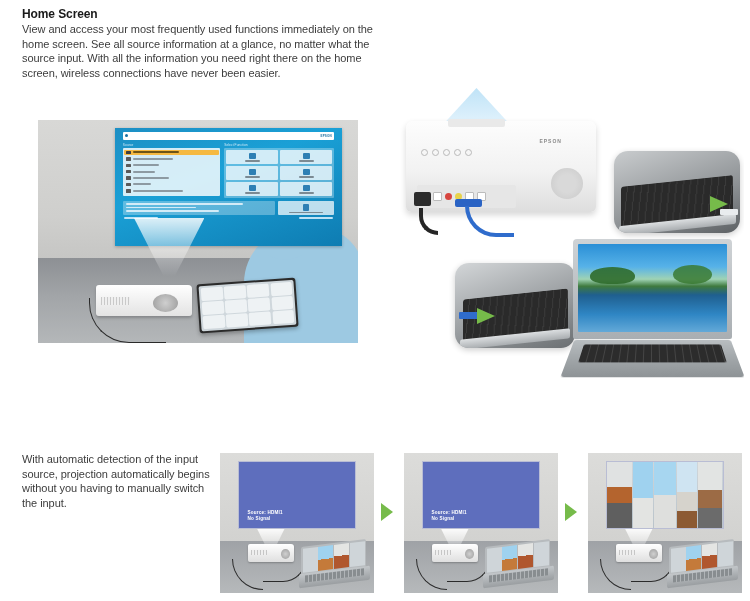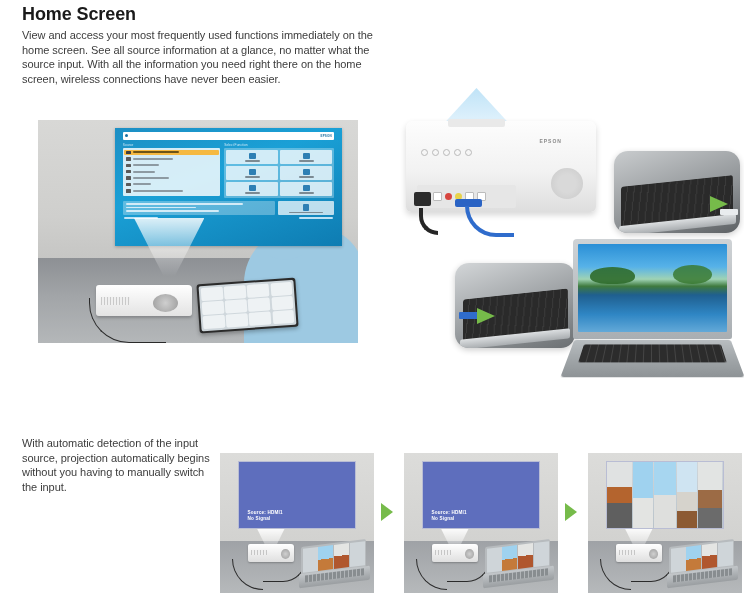--- a/index.html
+++ b/index.html
@@ -6,34 +6,34 @@
   html, body {
     width: 750px; height: 601px;
     background: #ffffff;
     font-family: "Liberation Sans", sans-serif;
     overflow: hidden;
   }
   .page { position: relative; width: 750px; height: 601px; background:#fff; }
 
   
   .feat-title {
-    font-size: 18px; font-weight: bold; color: #1a1a1a;
+    font-size: 12px; font-weight: bold; color: #1a1a1a;
     letter-spacing: -0.1px; line-height: 16px;
   }
   .feat-body {
     font-size: 11px; color: #3c3c3c; line-height: 14.6px;
     letter-spacing: -0.05px;
   }
 
   .col-left  { position:absolute; left:22px;  top:6px;  width:352px; }
   .col-right { position:absolute; left:390px; top:6px;  width:352px; }
-  .col-left .feat-body, .col-right .feat-body { margin-top:6px; }
+  .col-left .feat-body, .col-right .feat-body { }
 
   .bottom-text { position:absolute; left:22px; top:430px; width:190px; }
-  .bottom-text .feat-body { margin-top:6px; }
+  .bottom-text .feat-body { margin-top:22px; }
 
   
   .photo { position:absolute; overflow:hidden; }
 
   
   #photo-home { left:38px; top:120px; width:320px; height:223px; }
   .hp-wall   { position:absolute; left:0; top:0; width:100%; height:62%;
                background:linear-gradient(180deg,#d8d8d6 0%,#cfcfcd 70%,#c6c6c4 100%); }
   .hp-floor  { position:absolute; left:0; top:62%; width:100%; height:38%;
                background:linear-gradient(180deg,#8d9094 0%,#a2a5a8 45%,#b4b7b9 100%); }

